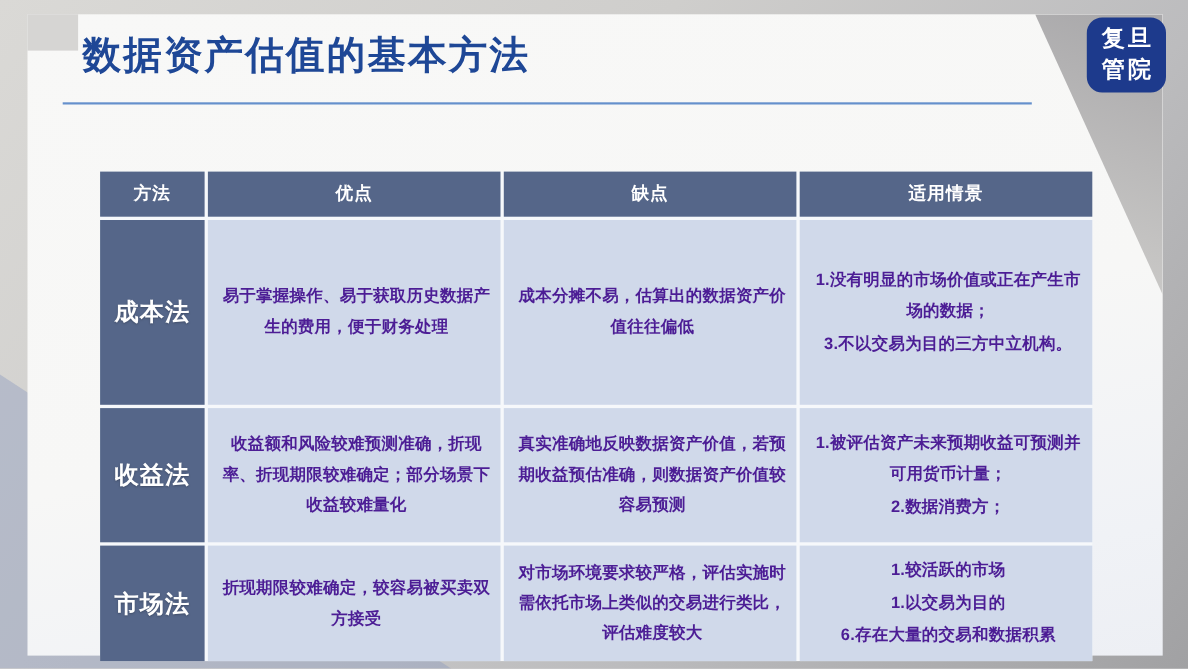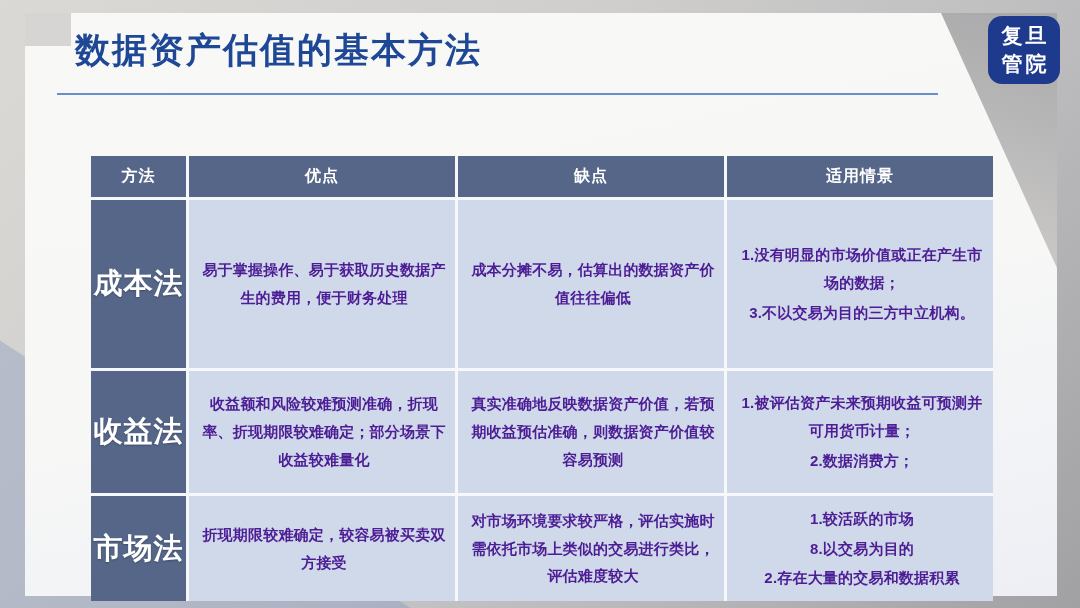--- a/index.html
+++ b/index.html
@@ -64,21 +64,21 @@
     margin-top:36px;
   }
   .th {
     background:#556689; color:#ffffff;
     display:flex; align-items:center; justify-content:center;
     font-weight:bold; font-size:16px; letter-spacing:1px;
   }
   .method {
     background:#556689; color:#ffffff;
     display:flex; align-items:center; justify-content:center;
-    font-weight:bold; font-size:29px; letter-spacing:1px;
+    font-weight:bold; font-size:22px; letter-spacing:1px;
     text-shadow:0 1px 2px rgba(0,0,0,0.25);
   }
   .cell {
     background:#d0d9ea; color:#4c1d95;
     font-weight:bold; font-size:15px; line-height:1.85; letter-spacing:0.2px;
     display:flex; flex-direction:column; justify-content:center;
     padding:6px 8px 6px 12px;
     text-align:center;
   }
   .cell .item { margin:1px 0; }
@@ -129,22 +129,22 @@
 
     <div class="method">市场法</div>
     <div class="cell">
       <div class="item">折现期限较难确定，较容易被买卖双方接受</div>
     </div>
     <div class="cell">
       <div class="item">对市场环境要求较严格，评估实施时需依托市场上类似的交易进行类比，评估难度较大</div>
     </div>
     <div class="cell">
       <div class="item">1.较活跃的市场</div>
-      <div class="item">8.以交易为目的</div>
-      <div class="item">2.存在大量的交易和数据积累</div>
+      <div class="item">1.以交易为目的</div>
+      <div class="item">6.存在大量的交易和数据积累</div>
     </div>
   </div>
 </div>
 
 <div class="logo">
   <span>复旦</span>
   <span>管院</span>
 </div>
 
 </body></html>

